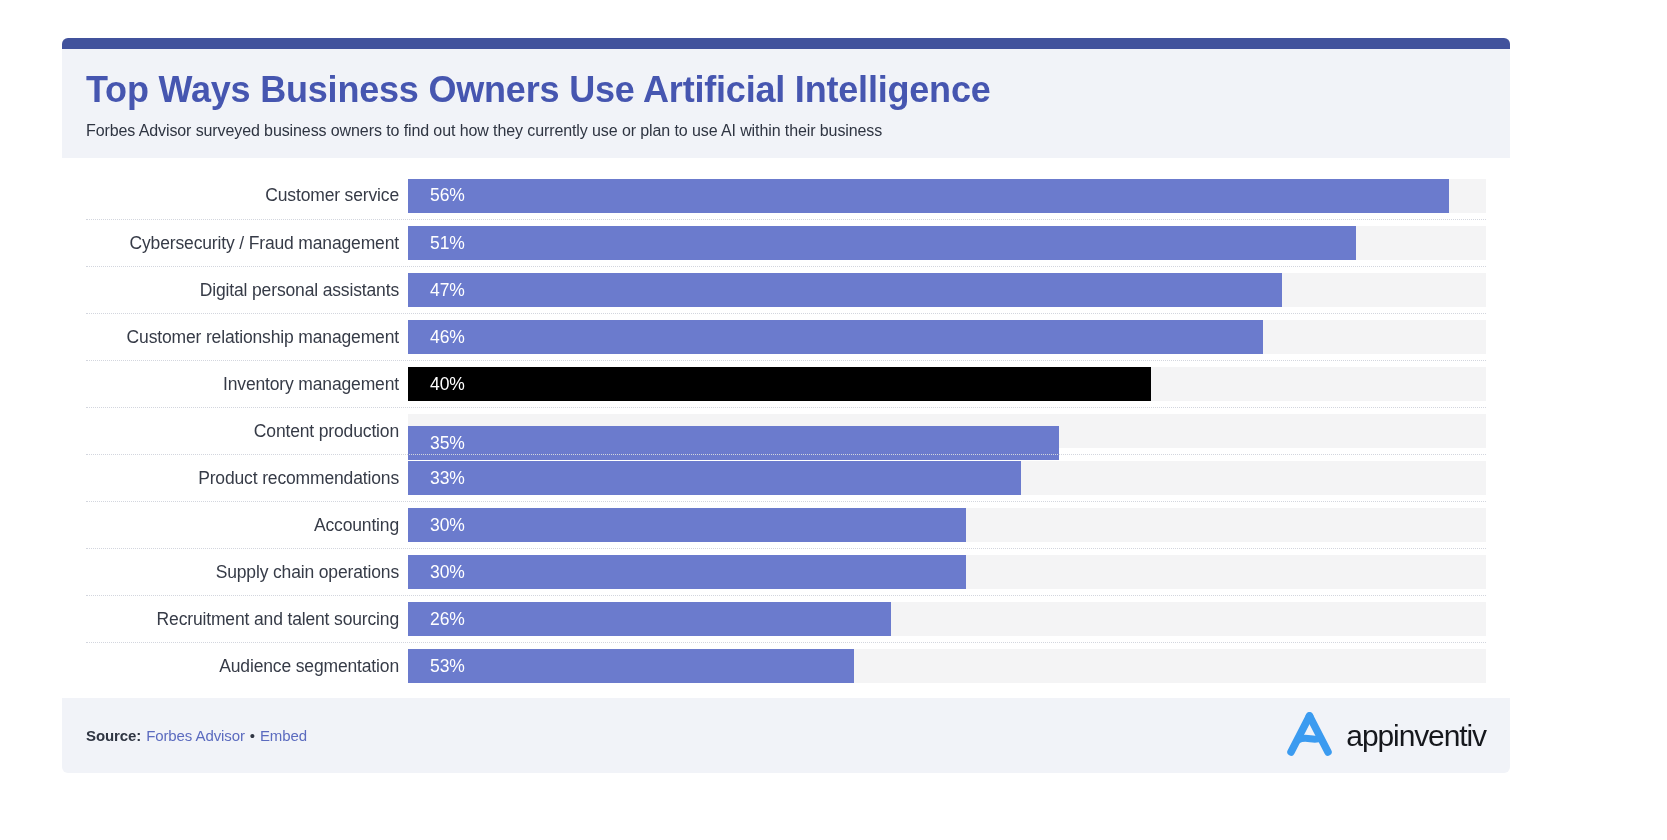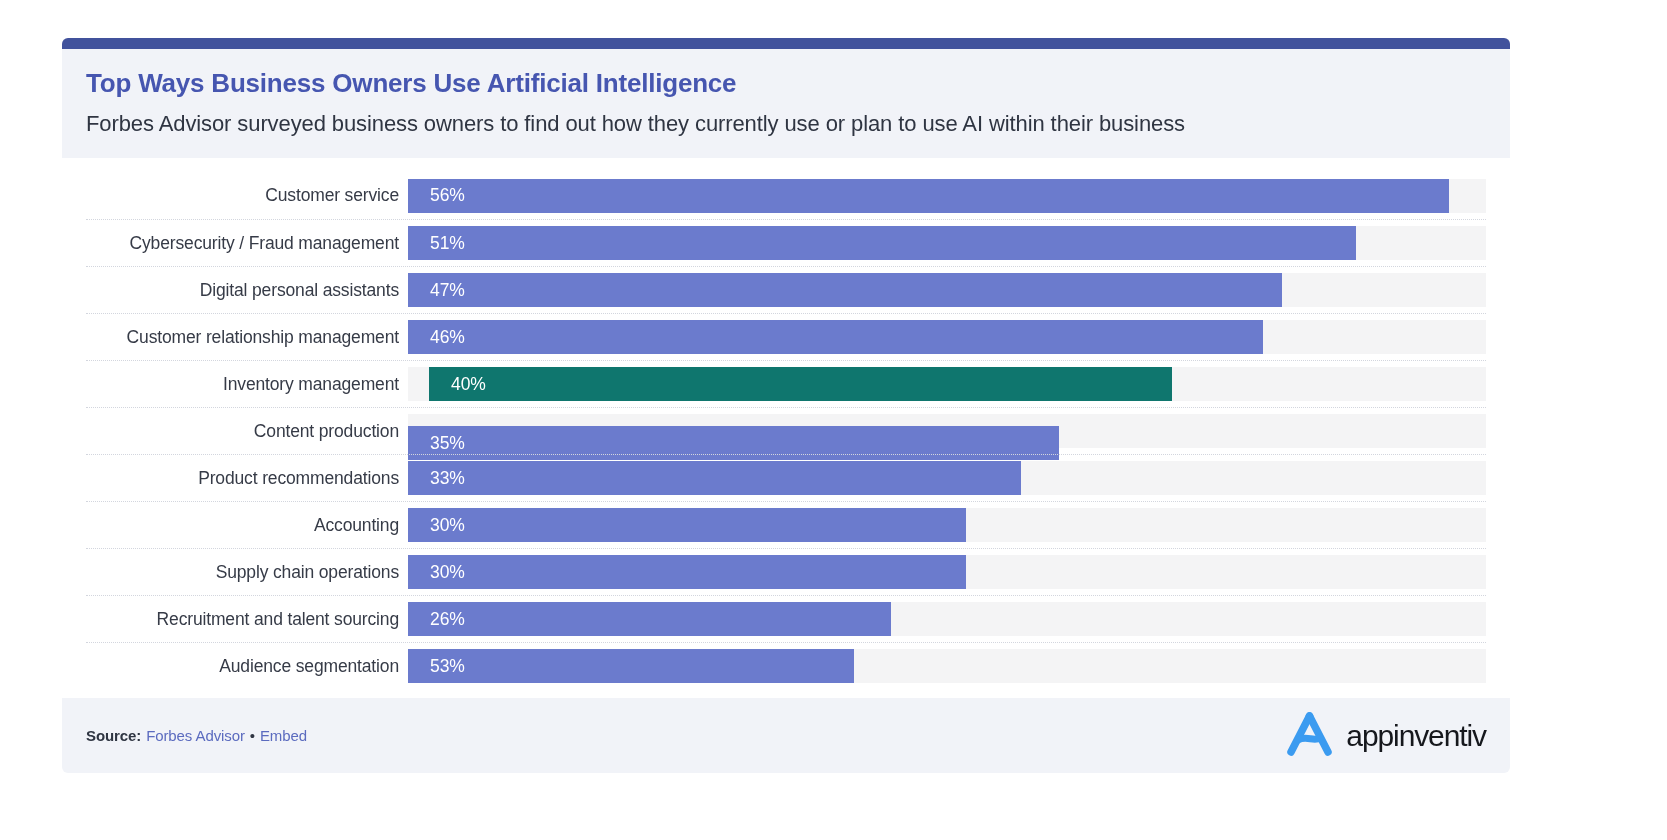--- a/index.html
+++ b/index.html
@@ -38,31 +38,31 @@
   }
 
   
   .header {
     background: #F1F3F8;
     padding: 20px 24px 20px 24px;
     height: 109px;
   }
 
   .title {
-    font-size: 26px;
+    font-size: 36px;
     font-weight: bold;
     color: #4656B0;
     letter-spacing: -0.2px;
     line-height: 1.15;
     white-space: nowrap;
   }
 
   .subtitle {
     margin-top: 12px;
-    font-size: 22px;
+    font-size: 16px;
     color: #2F3542;
     font-weight: 400;
     letter-spacing: -0.1px;
     white-space: nowrap;
   }
 
   
   .chart-body {
     background: #ffffff;
     padding: 14px 24px 6px 24px;
@@ -196,21 +196,21 @@
           <div class="row-label">Customer relationship management</div>
           <div class="track" style="background: rgb(244, 244, 245);">
             <div class="bar" style="width: 79.3103%; background: rgb(107, 123, 205);">
               <span class="bar-value">46%</span>
             </div>
           </div>
         </div>
         <div class="row">
           <div class="row-label">Inventory management</div>
           <div class="track" style="background: rgb(244, 244, 245);">
-            <div class="bar" style="width: 68.9655%; background: #0f766e; margin-left: 21px;">
+            <div class="bar" style="width: 68.9655%; background: #000000;">
               <span class="bar-value">40%</span>
             </div>
           </div>
         </div>
         <div class="row">
           <div class="row-label">Content production</div>
           <div class="track" style="background: rgb(244, 244, 245);">
             <div class="bar" style="width: 60.3448%; background: rgb(107, 123, 205); margin-top: 12px;">
               <span class="bar-value">35%</span>
             </div>

